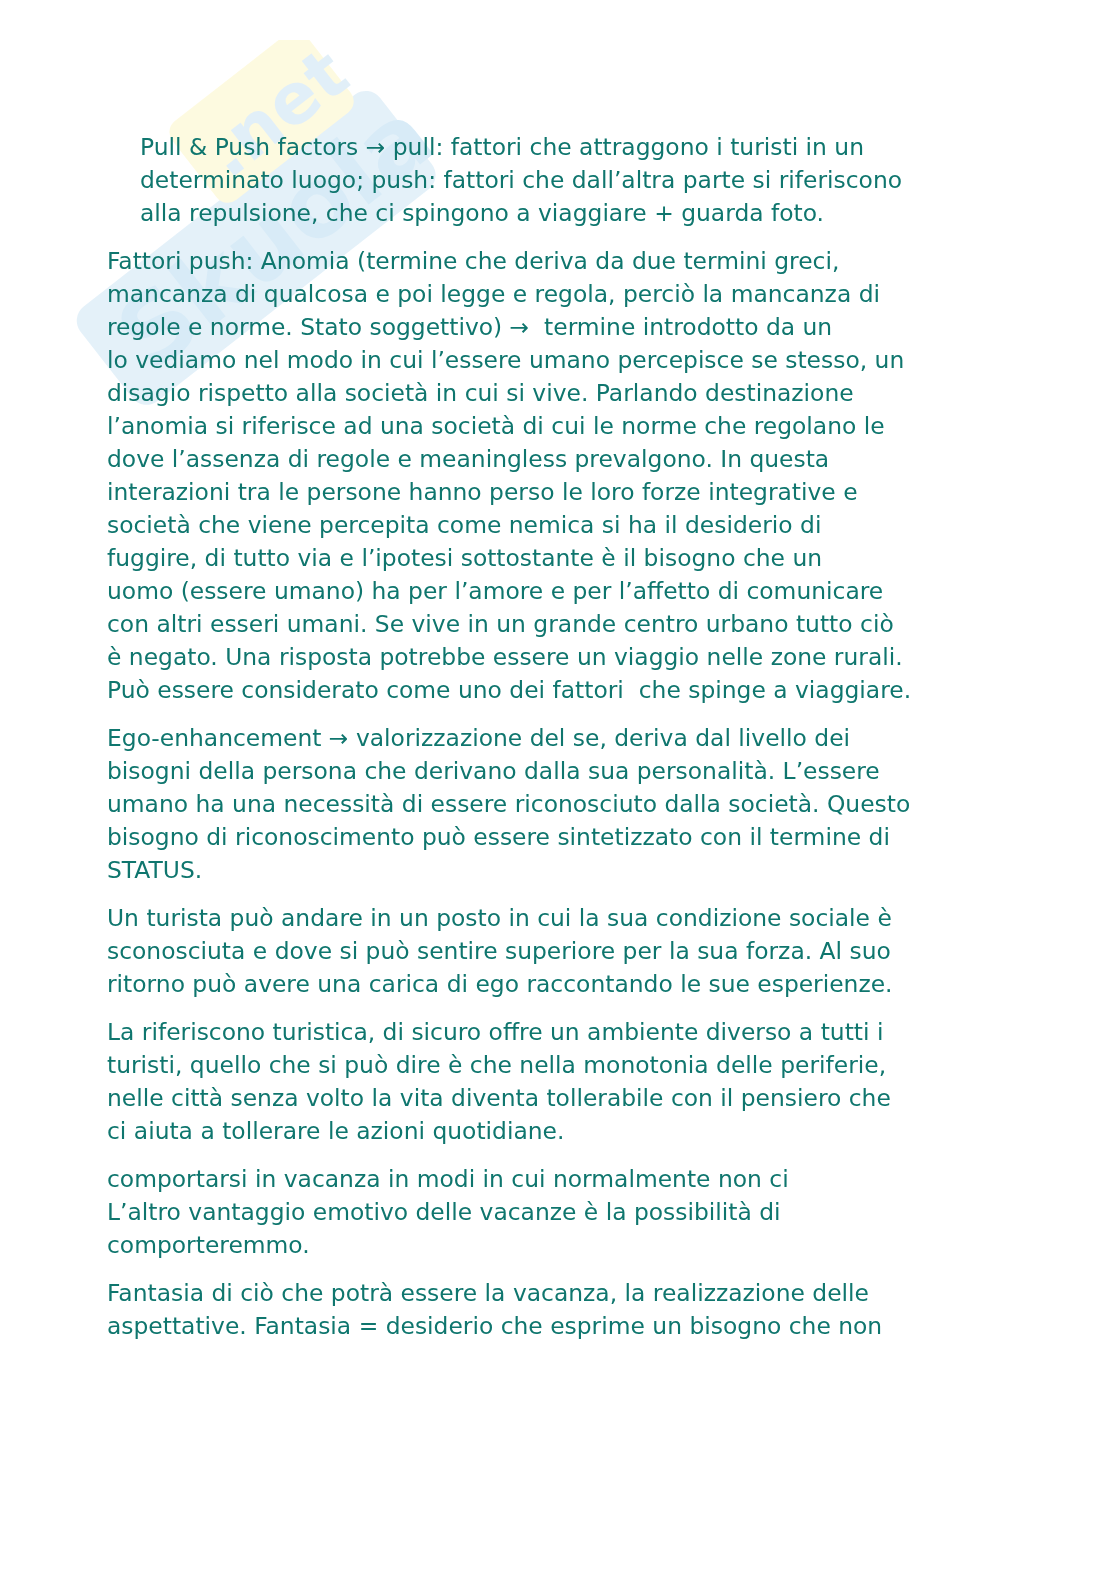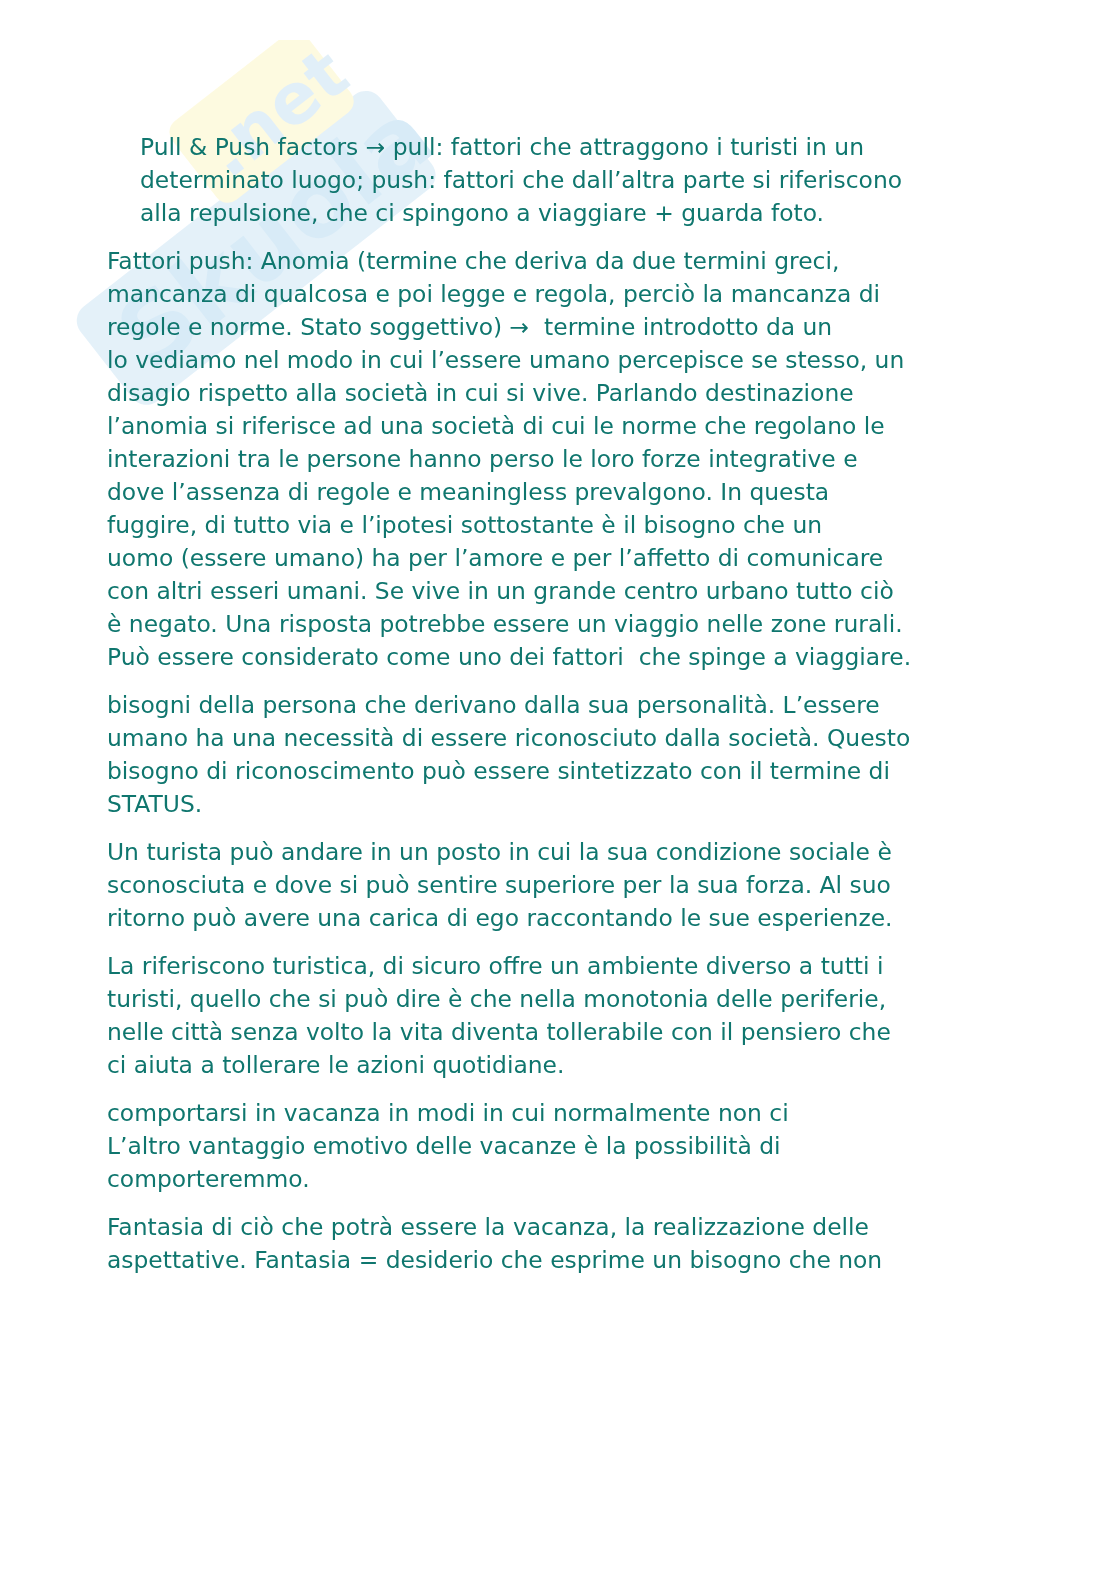--- a/index.html
+++ b/index.html
@@ -31,29 +31,31 @@
         <span class="line">determinato luogo; push: fattori che dall’altra parte si riferiscono</span>
         <span class="line">alla repulsione, che ci spingono a viaggiare + guarda foto.</span>
       </p>
       <p class="para">
         <span class="line">Fattori push: Anomia (termine che deriva da due termini greci,</span>
         <span class="line">mancanza di qualcosa e poi legge e regola, perciò la mancanza di</span>
         <span class="line">regole e norme. Stato soggettivo) →  termine introdotto da un</span>
         <span class="line">lo vediamo nel modo in cui l’essere umano percepisce se stesso, un</span>
         <span class="line">disagio rispetto alla società in cui si vive. Parlando destinazione</span>
         <span class="line">l’anomia si riferisce ad una società di cui le norme che regolano le</span>
+        <span class="line">dove l’assenza di regole e meaningless prevalgono. In questa</span>
         <span class="line">interazioni tra le persone hanno perso le loro forze integrative e</span>
-        <span class="line">dove l’assenza di regole e meaningless prevalgono. In questa</span>
+        <span class="line">società che viene percepita come nemica si ha il desiderio di</span>
         <span class="line">fuggire, di tutto via e l’ipotesi sottostante è il bisogno che un</span>
         <span class="line">uomo (essere umano) ha per l’amore e per l’affetto di comunicare</span>
         <span class="line">con altri esseri umani. Se vive in un grande centro urbano tutto ciò</span>
         <span class="line">è negato. Una risposta potrebbe essere un viaggio nelle zone rurali.</span>
         <span class="line">Può essere considerato come uno dei fattori  che spinge a viaggiare.</span>
       </p>
       <p class="para">
+        <span class="line">Ego-enhancement → valorizzazione del se, deriva dal livello dei</span>
         <span class="line">bisogni della persona che derivano dalla sua personalità. L’essere</span>
         <span class="line">umano ha una necessità di essere riconosciuto dalla società. Questo</span>
         <span class="line">bisogno di riconoscimento può essere sintetizzato con il termine di</span>
         <span class="line">STATUS.</span>
       </p>
       <p class="para">
         <span class="line">Un turista può andare in un posto in cui la sua condizione sociale è</span>
         <span class="line">sconosciuta e dove si può sentire superiore per la sua forza. Al suo</span>
         <span class="line">ritorno può avere una carica di ego raccontando le sue esperienze.</span>
       </p>

